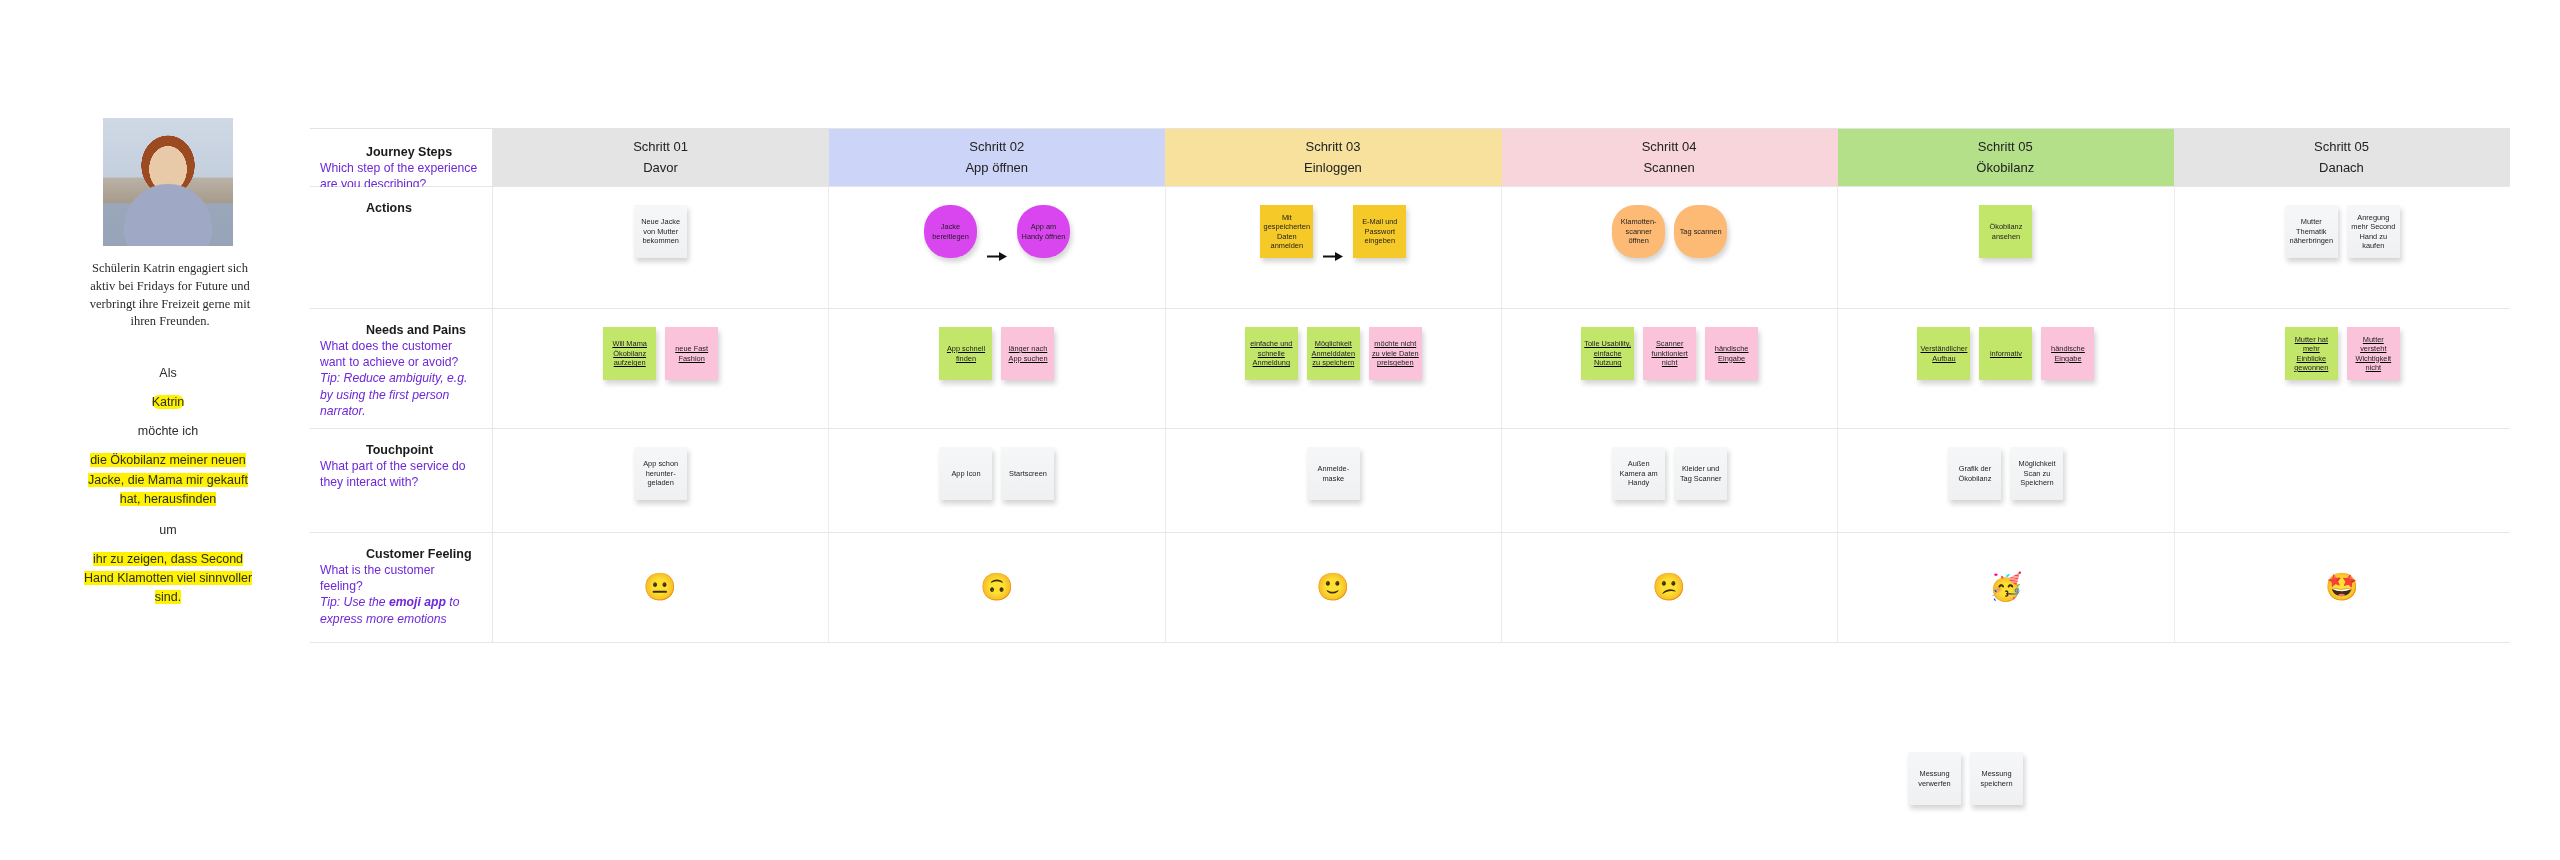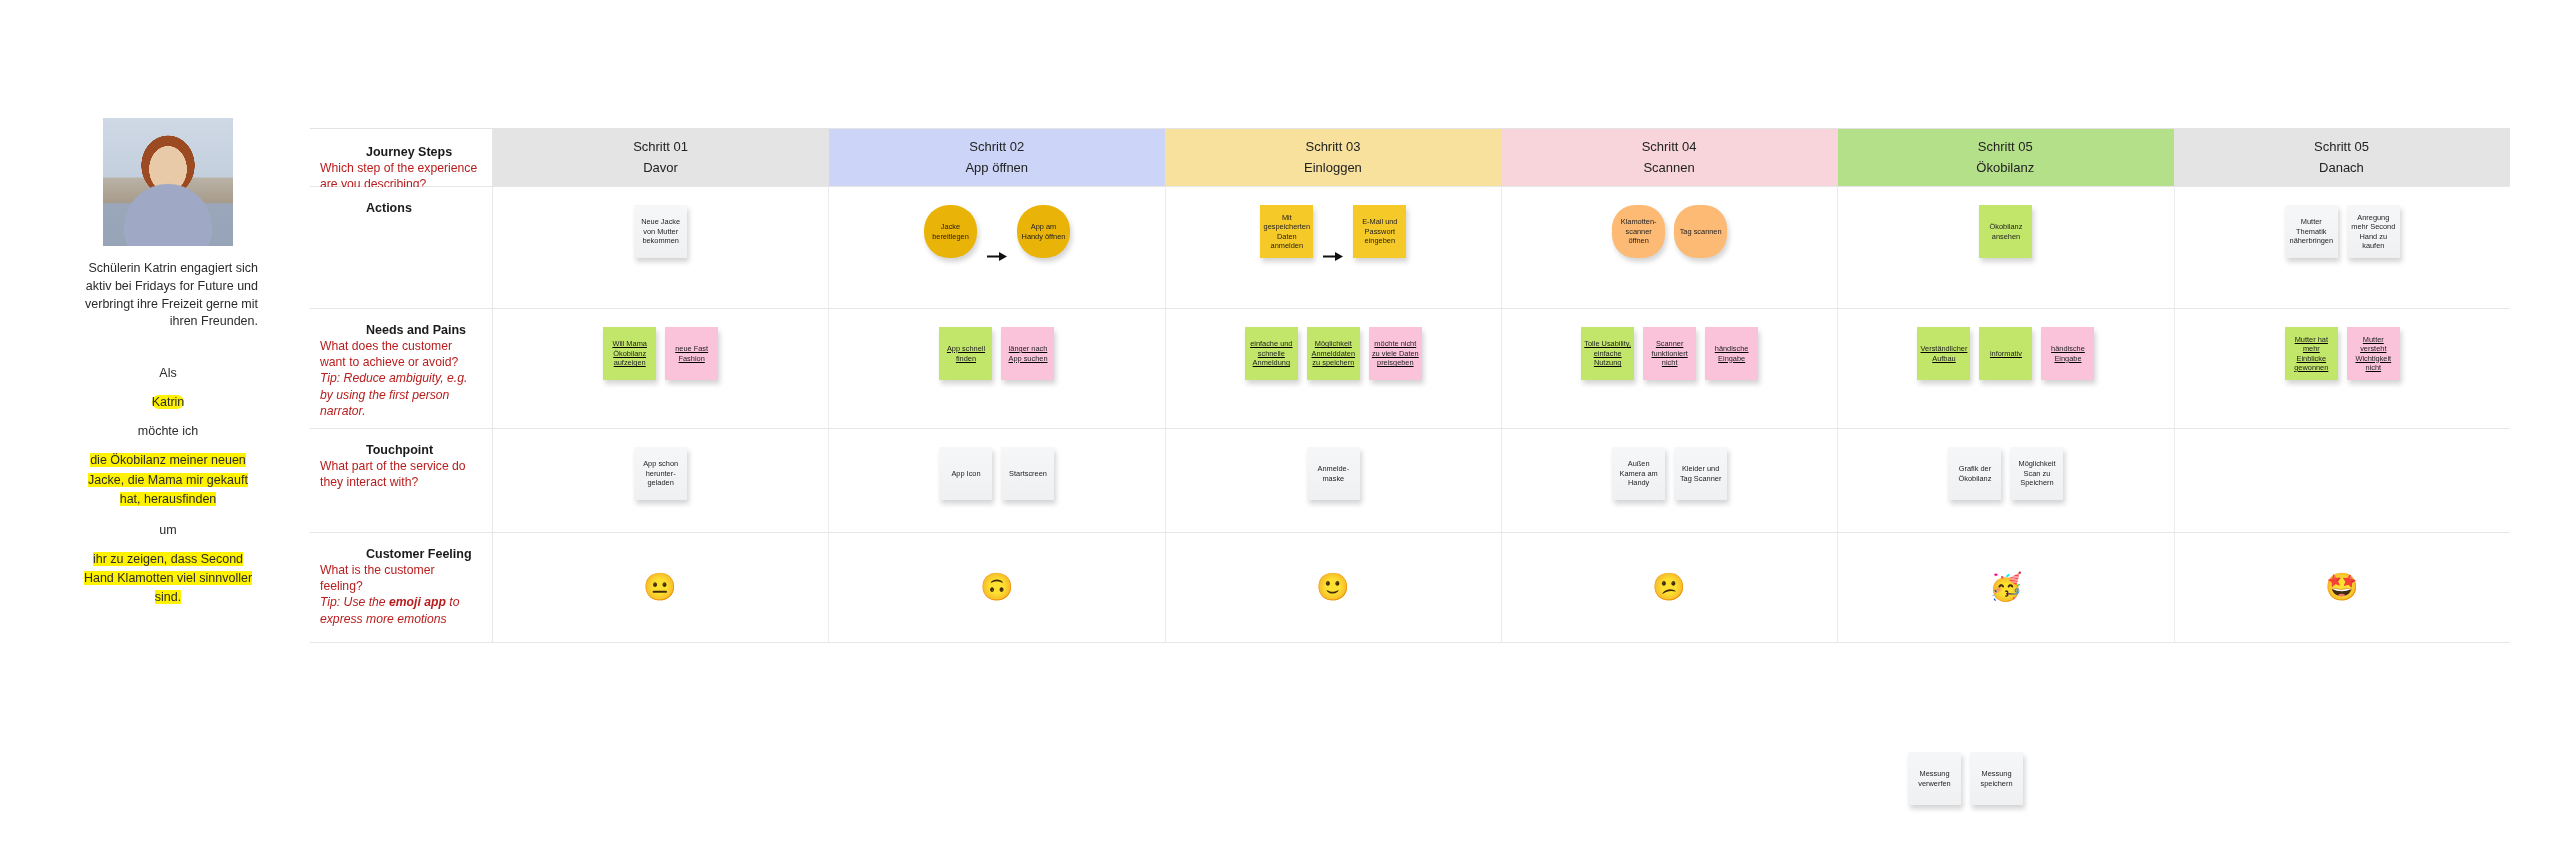--- a/index.html
+++ b/index.html
@@ -20,40 +20,40 @@
     width: 130px; height: 128px; margin-bottom: 14px;
     background:
       radial-gradient(circle at 50% 86%, #9fa8c4 0 34%, rgba(159,168,196,0) 35%),
       radial-gradient(ellipse 26px 32px at 50% 40%, #e8c9a8 0 72%, rgba(232,201,168,0) 73%),
       radial-gradient(ellipse 34px 38px at 50% 37%, #9c4a22 0 78%, rgba(156,74,34,0) 79%),
       linear-gradient(#cfd9e6 0%, #c4cfdd 46%, #b9b2a6 47%, #a79b8b 66%, #9aa7bb 67%, #97a3b6 100%);
     background-repeat: no-repeat;
   }
   .persona-desc {
     font-size: 12.5px; line-height: 1.42; color: #2b2b2b;
-    text-align: right; width: 100%; padding-left: 4px;
+    text-align: center; width: 100%; padding-left: 4px; font-family: Liberation Serif, serif;
   }
   .story { margin-top: 22px; width: 100%; text-align: center; }
   .story-line { font-size: 12.5px; line-height: 1.45; color: #2b2b2b; margin: 11px 0; }
   .hl { background: #fff200; border-radius: 7px; }
   .hl-block { display: inline; background: #fff200; box-decoration-break: clone;
               -webkit-box-decoration-break: clone; line-height: 1.55; }
 
   
   .board {
     position: absolute; left: 310px; top: 128px;
     width: 2200px; border-top: 1px solid #e3e3e3;
   }
   .row { display: flex; border-bottom: 1px solid #e6e6e6; }
   .rowhdr {
     width: 183px; flex: 0 0 183px; padding: 14px 14px 10px 10px;
     border-right: 1px solid #e6e6e6; background: #fff;
   }
   .rowhdr h3 { font-size: 12.5px; font-weight: bold; color: #1a1a1a; margin-bottom: 1px; margin-left: 46px; }
-  .rowhdr p { font-size: 12.2px; line-height: 1.33; color: #b91c1c; }
+  .rowhdr p { font-size: 12.2px; line-height: 1.33; color: #6d28d9; }
   .rowhdr p.tip { font-style: italic; }
   .rowhdr p.tip b { font-style: italic; font-weight: bold; }
 
   .cell {
     flex: 1 1 0; border-right: 1px solid #ececec; position: relative;
     display: flex; align-items: flex-start; justify-content: center;
     padding-top: 18px; gap: 9px;
   }
   .cell:last-child { border-right: none; }
 
@@ -73,21 +73,21 @@
   
   .note {
     width: 53px; min-height: 53px; height: 53px;
     display: flex; align-items: center; justify-content: center;
     text-align: center; font-size: 7.4px; line-height: 1.28;
     color: #1d1d1d; padding: 3px 3px;
     box-shadow: 2px 4px 5px rgba(0,0,0,0.17);
     position: relative;
   }
   .note.white  { background: linear-gradient(#f6f7f8, #eef0f2); }
-  .note.blue   { background: #eab308; border-radius: 25px; }
+  .note.blue   { background: #d946ef; border-radius: 25px; }
   .note.yellow { background: #f5c928; }
   .note.red    { background: #fdba74; border-radius: 23px; }
   .note.green  { background: #c2e66a; }
   .note.pink   { background: #fbc3da; }
 
   .arrow { width: 22px; display: flex; align-items: center;
            justify-content: center; align-self: center; margin-top: 0; }
   .arrow svg { display: block; }
 
   .emoji { font-size: 27px; line-height: 1; }

